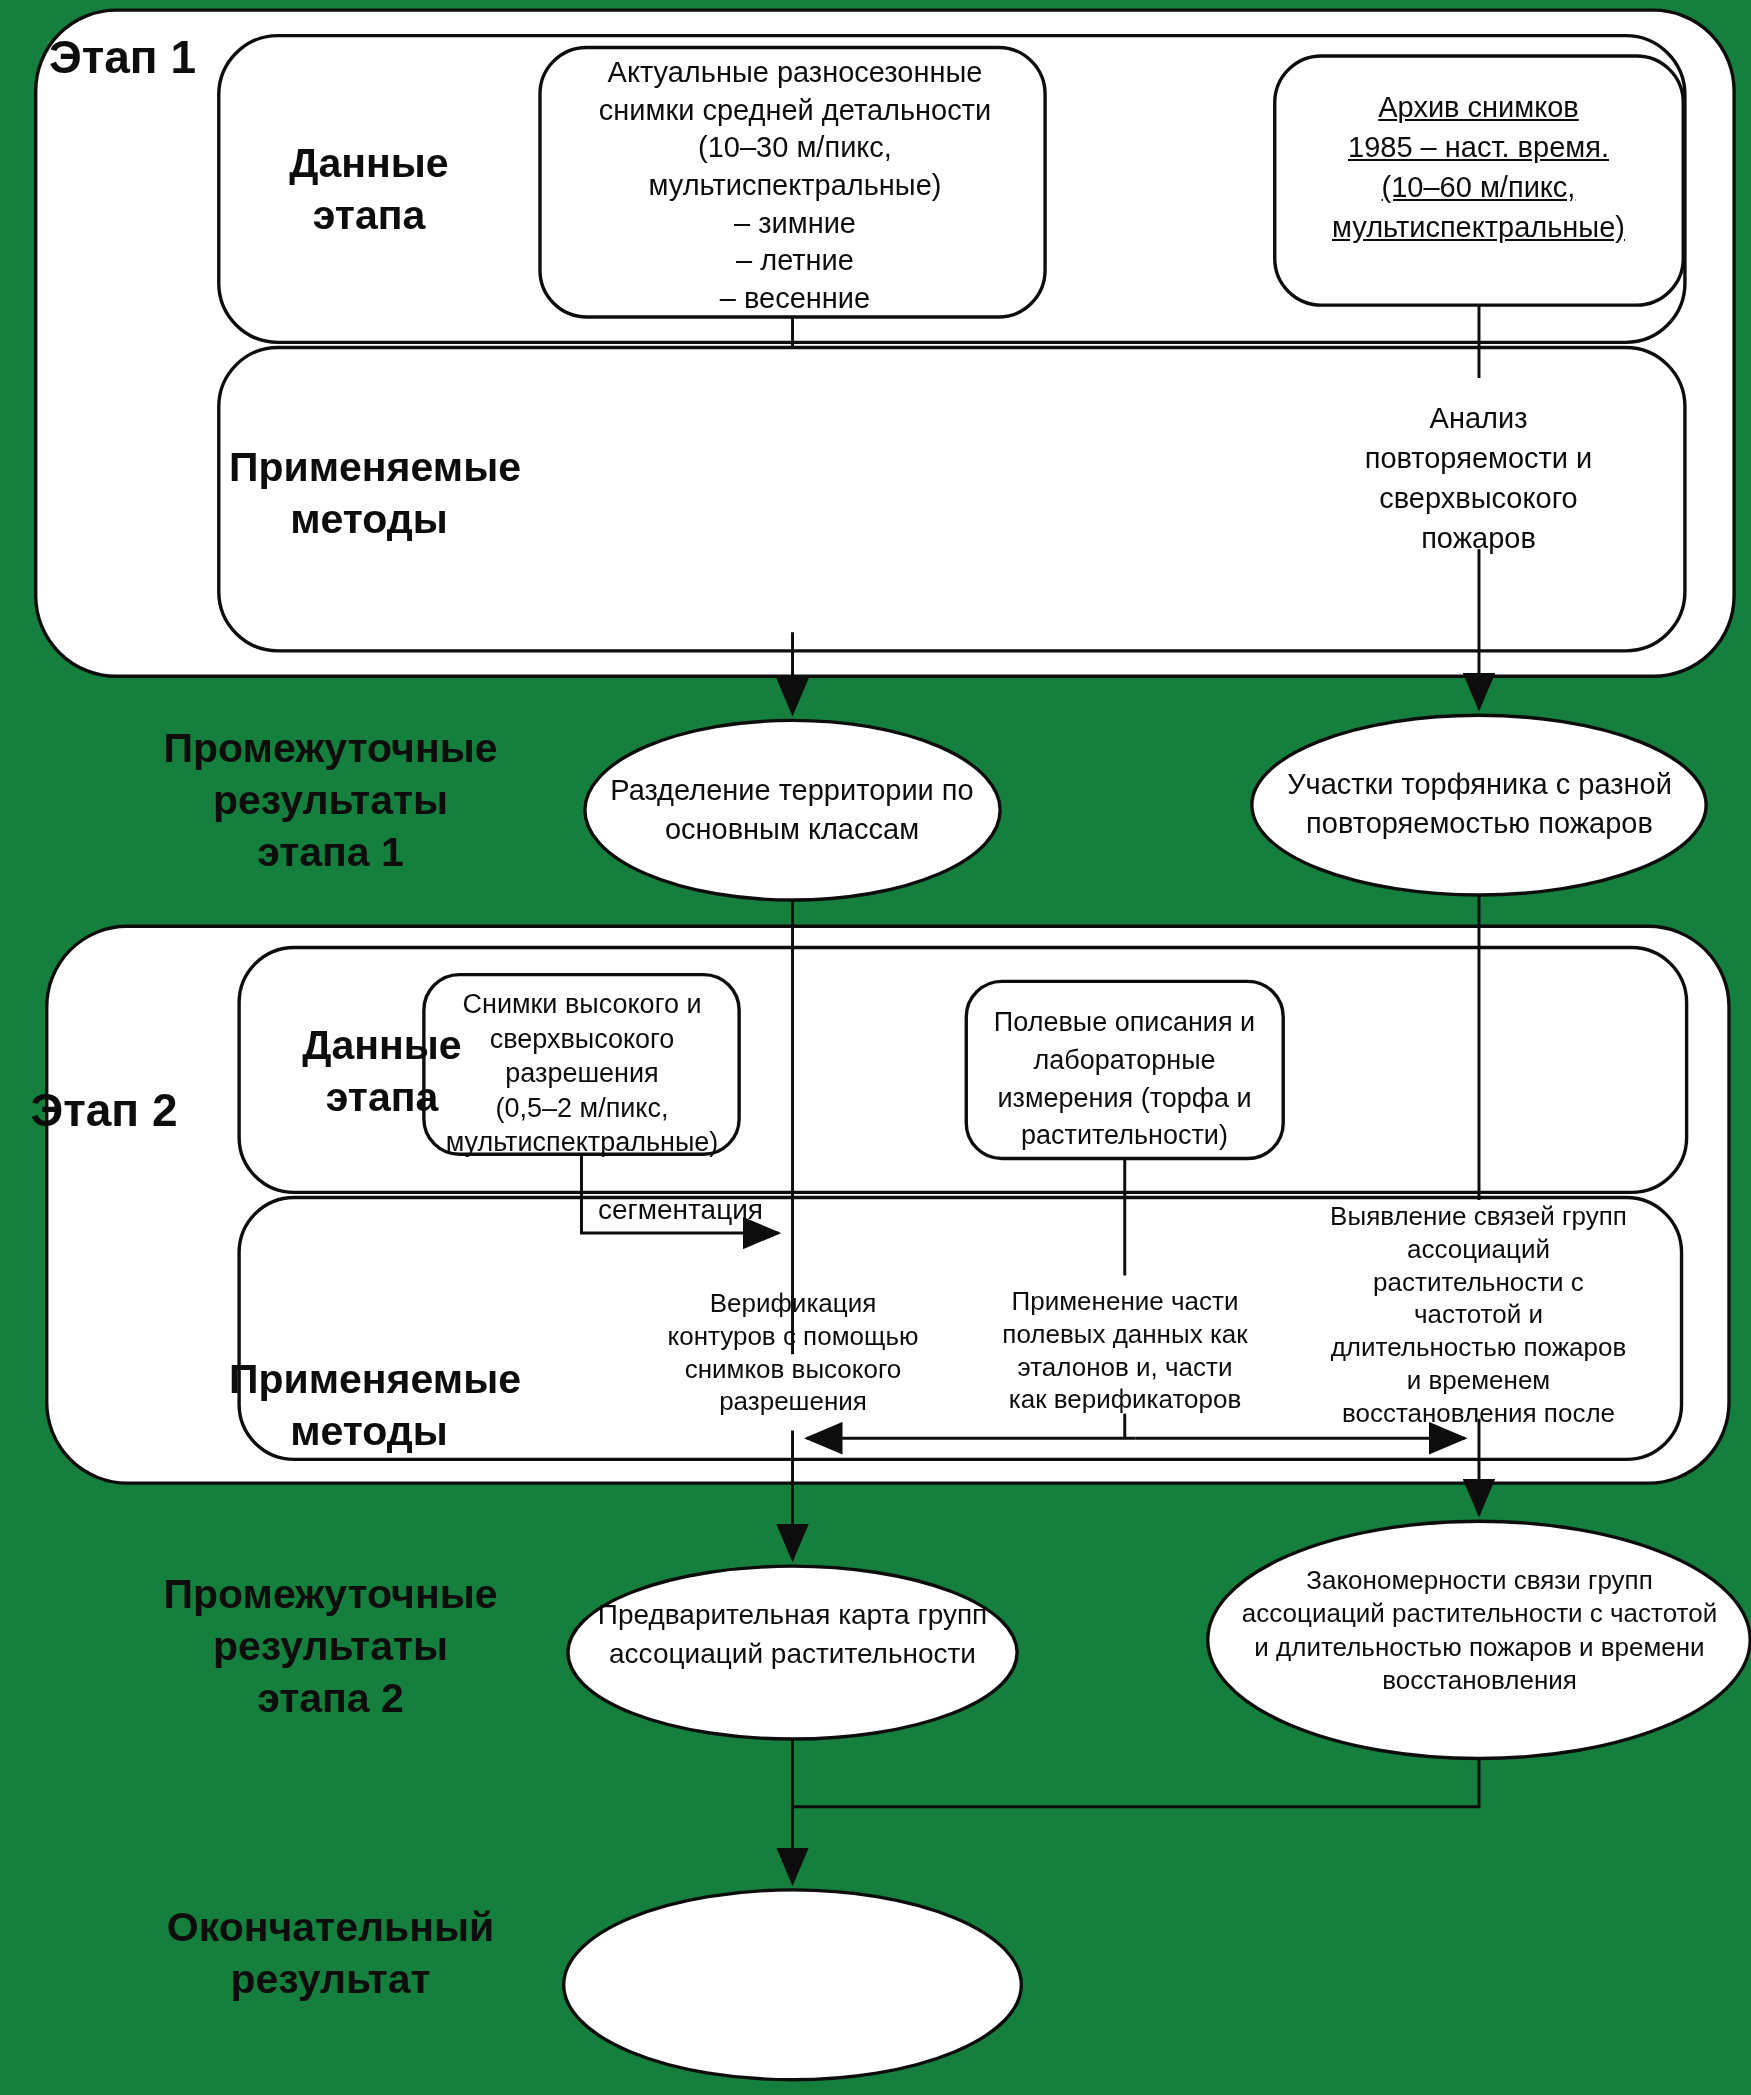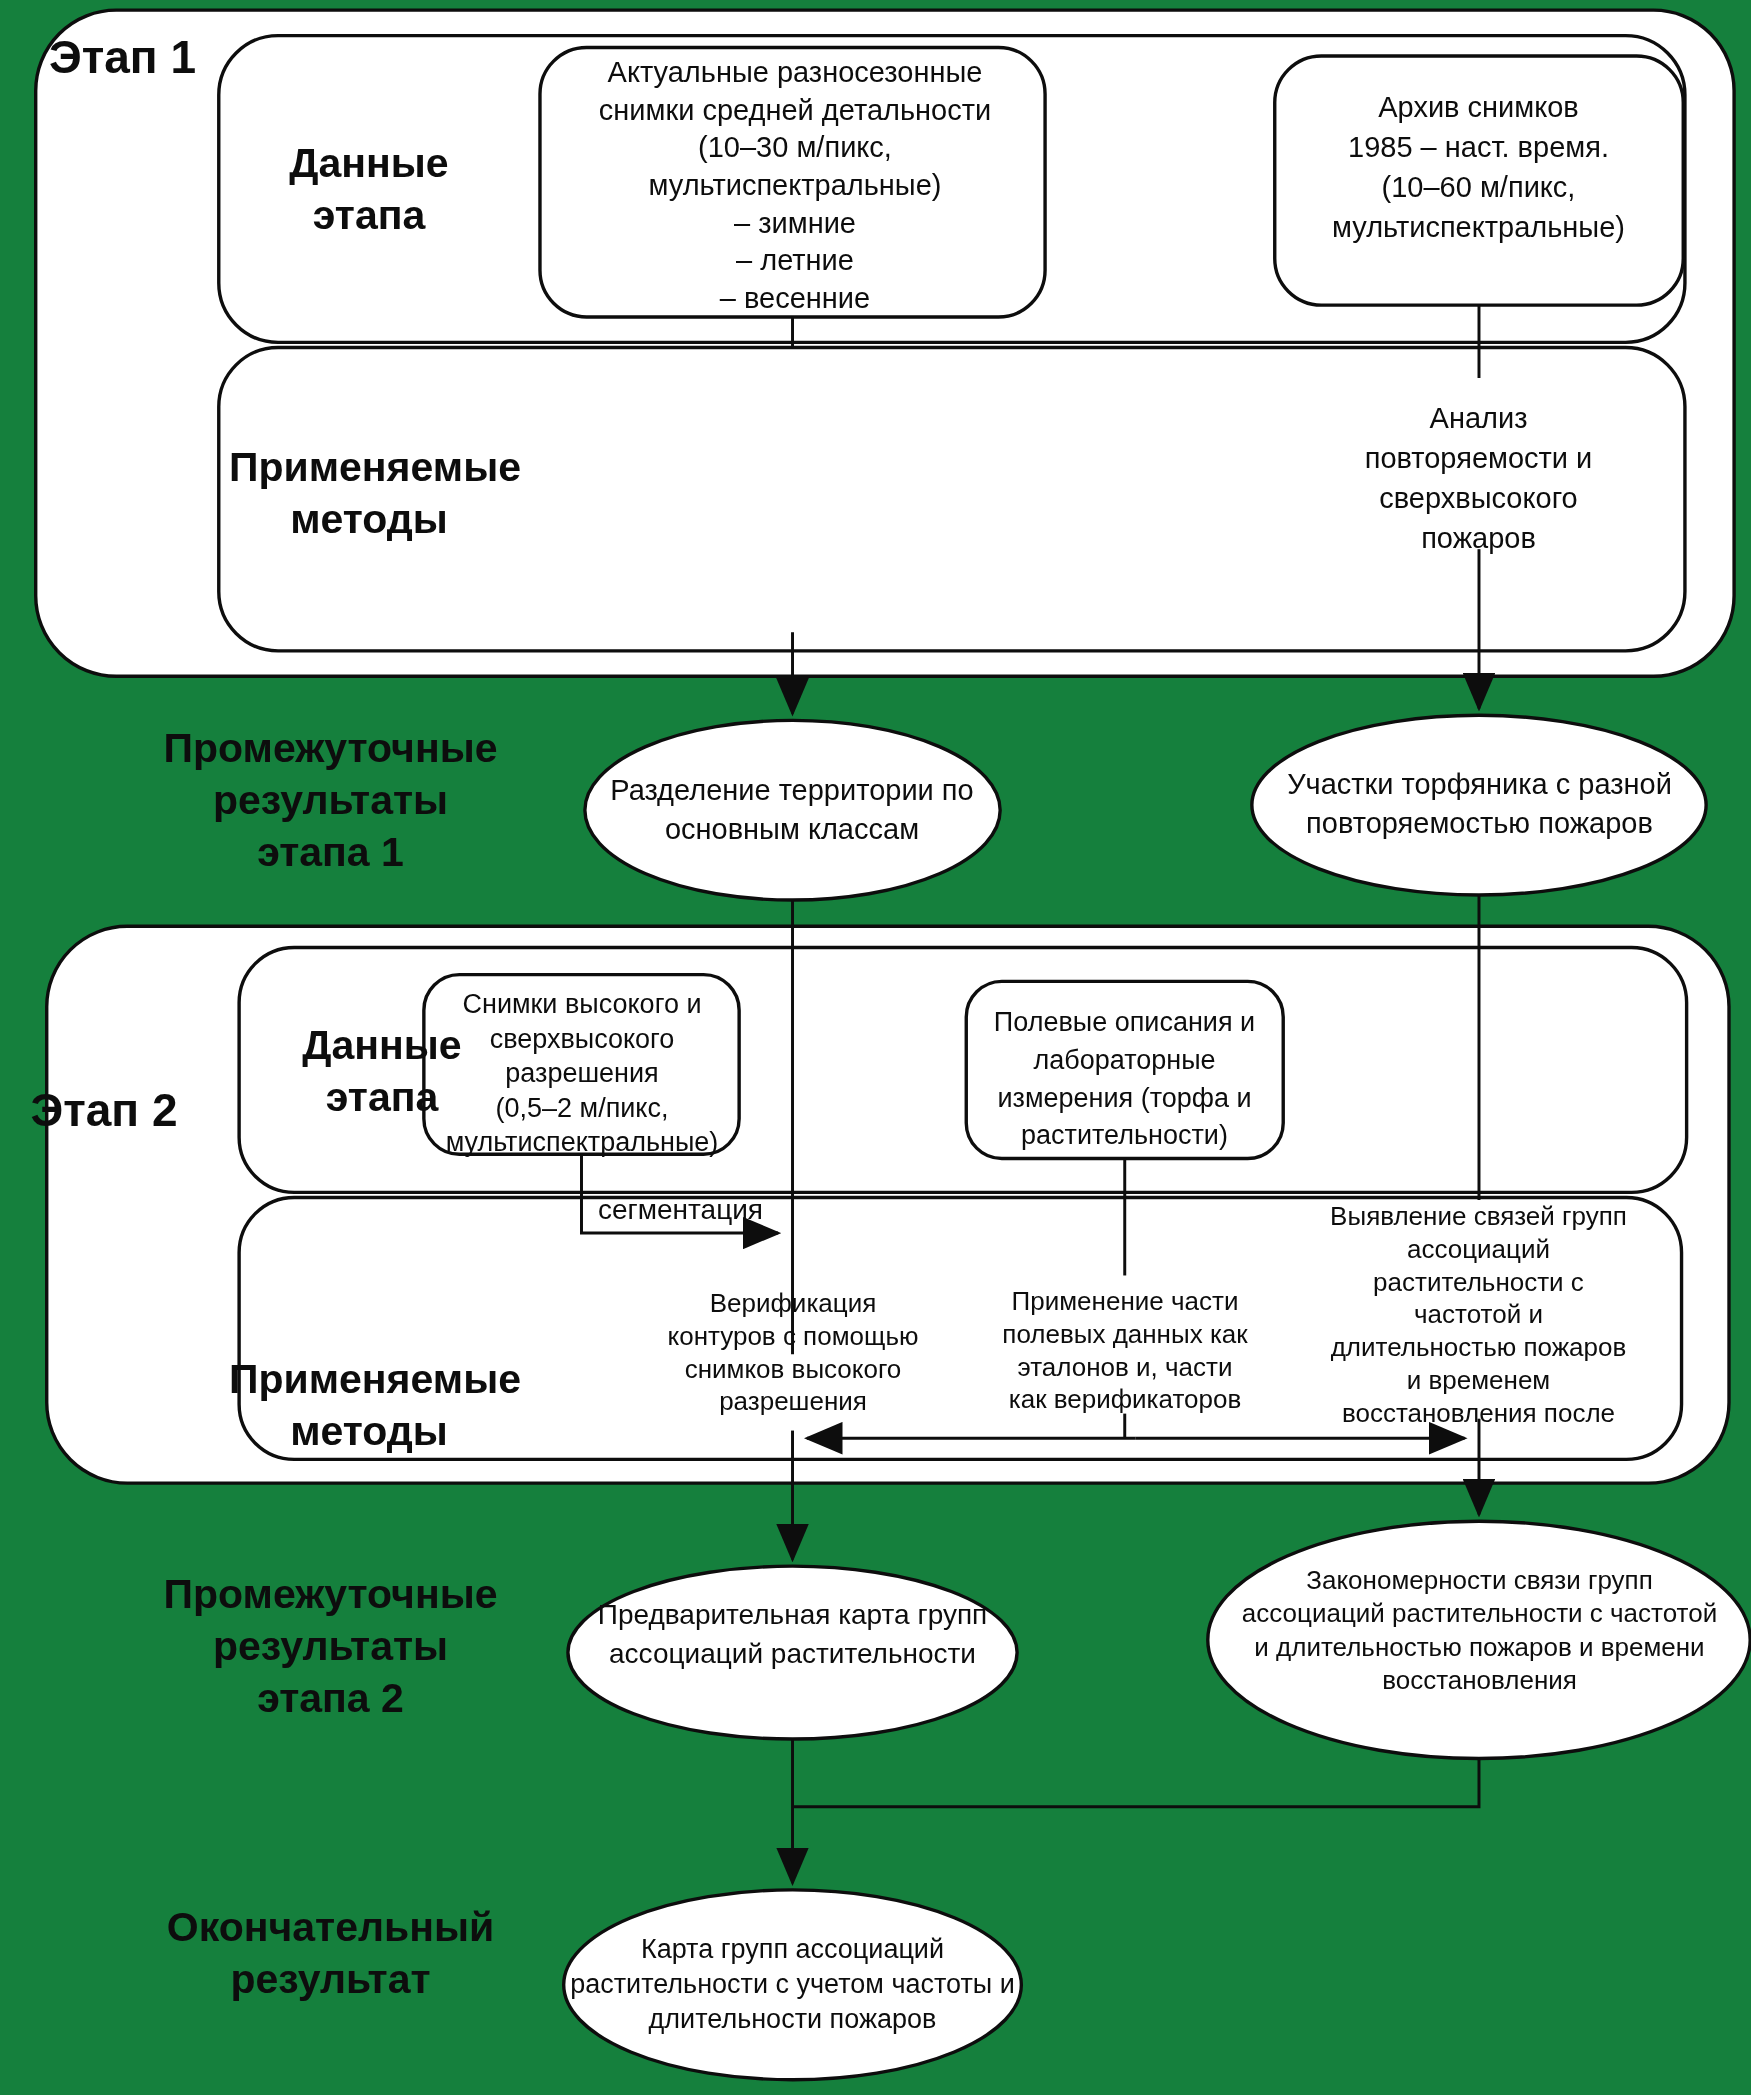--- a/index.html
+++ b/index.html
@@ -69,21 +69,21 @@
   <div class="stage-lbl" style="left:49px;top:32px;width:203px;">Этап 1</div>
   <div class="lbl" style="left:229px;top:137px;width:280px;">Данные
 этапа</div>
   <div class="txt" style="left:549px;top:54px;width:492px;line-height:1.3;">Актуальные разносезонные
 снимки средней детальности
 (10–30 м/пикс,
 мультиспектральные)
 – зимние
 – летние
 – весенние</div>
-  <div class="txt" style="left:1281px;top:87px;width:395px;line-height:1.38;">Архив снимков
+  <div class="txt" style="left:1281px;top:87px;width:395px;line-height:1.38;text-decoration:underline;">Архив снимков
 1985 – наст. время.
 (10–60 м/пикс,
 мультиспектральные)</div>
   <div class="lbl" style="left:229px;top:441px;width:280px;">Применяемые
 методы</div>
   <div class="txt" style="left:1309px;top:398px;width:339px;line-height:1.38;">Анализ
 повторяемости и
 сверхвысокого
 пожаров</div>
 
@@ -131,18 +131,15 @@
 этапа 2</div>
   <div class="txt" style="left:572px;top:1595px;width:441px;font-size:28px;line-height:1.4;">Предварительная карта групп
 ассоциаций растительности</div>
   <div class="txt" style="left:1204px;top:1564px;width:551px;font-size:26px;line-height:1.28;">Закономерности связи групп
 ассоциаций растительности с частотой
 и длительностью пожаров и времени
 восстановления</div>
 
   <div class="lbl" style="left:110px;top:1901px;width:441px;">Окончательный
 результат</div>
-  <div class="txt" style="left:566px;top:1932px;width:453px;font-size:27px;line-height:1.3;">Карта групп ассоциаций
-растительности с учетом частоты и
-длительности пожаров</div>
 
 </div>
 
 
 </body></html>

